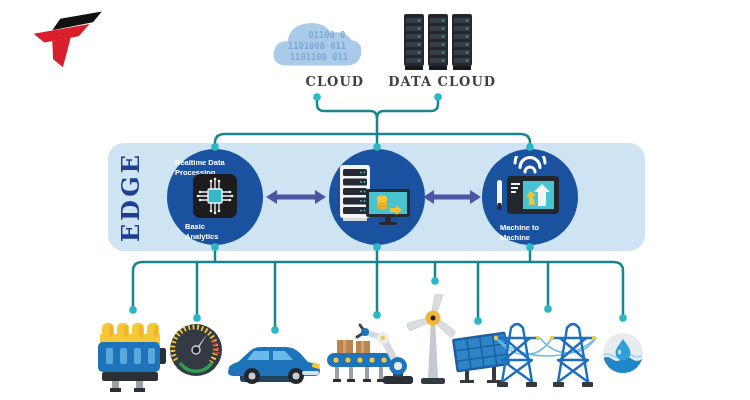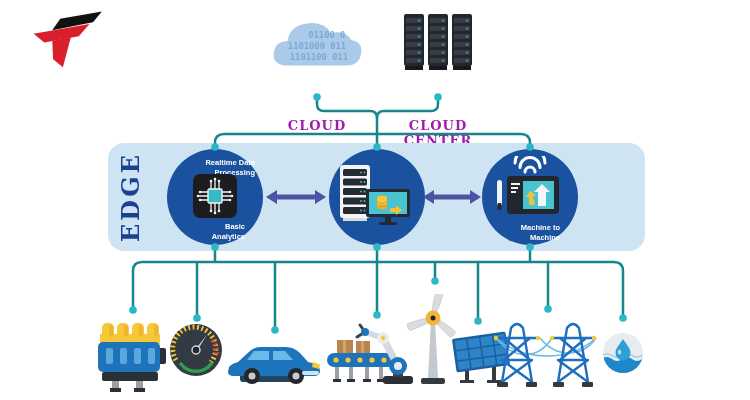--- a/index.html
+++ b/index.html
@@ -1,27 +1,27 @@
 <!DOCTYPE html>
 <html><head>
 <meta charset="utf-8">
 <style>
   html,body{margin:0;padding:0;background:#fff;}
   #stage{position:relative;width:750px;height:400px;background:#ffffff;overflow:hidden;
          font-family:"Liberation Sans",sans-serif;border-radius:31px;}
   .abs{position:absolute;}
-  .toplabel{font-family:"DejaVu Serif",serif;font-weight:bold;font-size:13px;color:#a21caf;
-            letter-spacing:1px;text-align:center;margin-top:44px;}
+  .toplabel{font-family:"DejaVu Serif",serif;font-weight:bold;font-size:13px;color:#404040;
+            letter-spacing:1px;text-align:right;}
   #edge-band{left:108px;top:143px;width:537px;height:108px;background:#cfe4f3;border-radius:16px;}
   #edge-label{left:71px;top:183px;width:120px;height:28px;transform:rotate(-90deg);
               font-family:"DejaVu Serif",serif;font-weight:bold;font-size:24px;color:#1b4091;
               letter-spacing:3px;text-align:center;line-height:28px;}
   .circle{position:absolute;width:96px;height:96px;border-radius:50%;background:#1a52a0;
           box-sizing:border-box;}
-  .c-text{color:#ffffff;font-weight:bold;font-size:7.5px;line-height:1.3;text-align:right;
+  .c-text{color:#ffffff;font-weight:bold;font-size:7.5px;line-height:1.3;text-align:left;
           white-space:pre-line;position:absolute;}
   .chipbox{position:absolute;left:26px;top:25px;width:44px;height:44px;background:#1d1d1f;border-radius:7px;}
 </style>
 </head>
 <body>
 
 <div id="stage">
 
   <svg class="abs" style="left:16px;top:8px" width="92" height="62" viewBox="0 0 100 70">
     <polygon points="48,12 95,4 85,16 39,25" fill="#111111"></polygon>
@@ -80,21 +80,21 @@
           <circle cx="63" cy="22.5" r="1"></circle>
         <circle cx="63" cy="30.5" r="1"></circle>
           <circle cx="63" cy="38.5" r="1"></circle>
           <circle cx="63" cy="46.5" r="1"></circle>
       </g>
       <rect x="1" y="52" width="18" height="4" fill="#15181d"></rect>
       <rect x="25" y="52" width="18" height="4" fill="#15181d"></rect>
       <rect x="49" y="52" width="18" height="4" fill="#15181d"></rect>
     </g>
   </svg>
-  <div class="abs toplabel" style="left:380px;top:74px;width:116px">CLOUD CENTER</div>
+  <div class="abs toplabel" style="left:380px;top:74px;width:116px">DATA CLOUD</div>
 
   <div id="edge-band" class="abs"></div>
   <div id="edge-label" class="abs">EDGE</div>
 
   <div class="circle" style="left:167px;top:149px">
     <div class="c-text" style="left:8px;top:9px;width:80px">Realtime Data
 Processing</div>
     <div class="chipbox">
       <svg width="44" height="44" viewBox="0 0 44 44">
         <g stroke="#f2f4f6" stroke-width="1.3">

